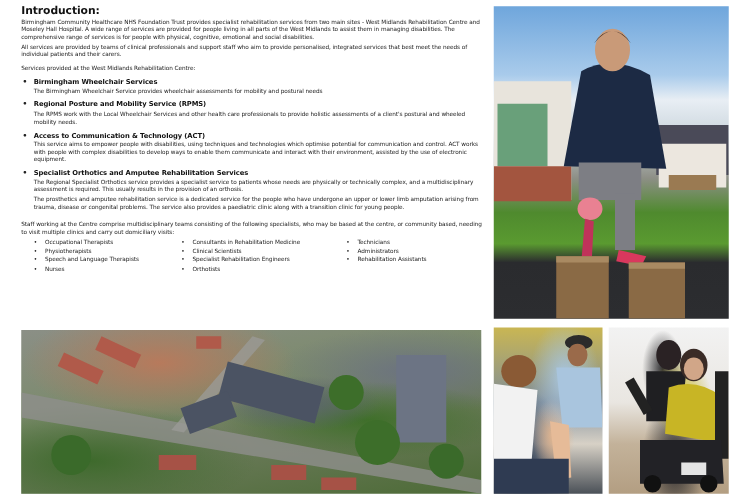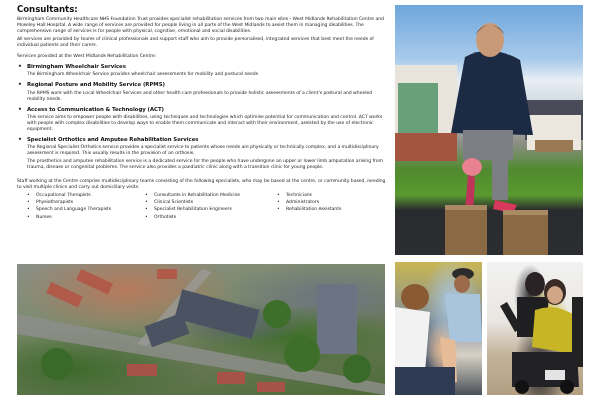--- a/index.html
+++ b/index.html
@@ -40,21 +40,21 @@
     background:
       radial-gradient(ellipse at 60% 42%,#c9b92a 0,transparent 30%),
       radial-gradient(ellipse at 45% 25%,#2b2b2e 0,transparent 22%),
       radial-gradient(ellipse at 55% 80%,#222226 0,transparent 35%),
       linear-gradient(180deg,#f2f2f2 0%,#e9e6e1 45%,#c3b29a 70%,#b39e82 100%);}
 </style>
 </head>
 <body>
 
 <div class="text-col">
-  <h1>Consultants:</h1>
+  <h1>Introduction:</h1>
   <p>Birmingham Community Healthcare NHS Foundation Trust provides specialist rehabilitation services from two main sites - West Midlands Rehabilitation Centre and Moseley Hall Hospital. A wide range of services are provided for people living in all parts of the West Midlands to assist them in managing disabilities. The comprehensive range of services is for people with physical, cognitive, emotional and social disabilities.</p>
   <p style="margin-bottom:5px">All services are provided by teams of clinical professionals and support staff who aim to provide personalised, integrated services that best meet the needs of individual patients and their carers.</p>
   <p style="margin-bottom:0">Services provided at the West Midlands Rehabilitation Centre:</p>
 
   <ul class="svc">
     <li>
       <h2>Birmingham Wheelchair Services</h2>
       <p>The Birmingham Wheelchair Service provides wheelchair assessments for mobility and postural needs</p>
     </li>
     <li>

